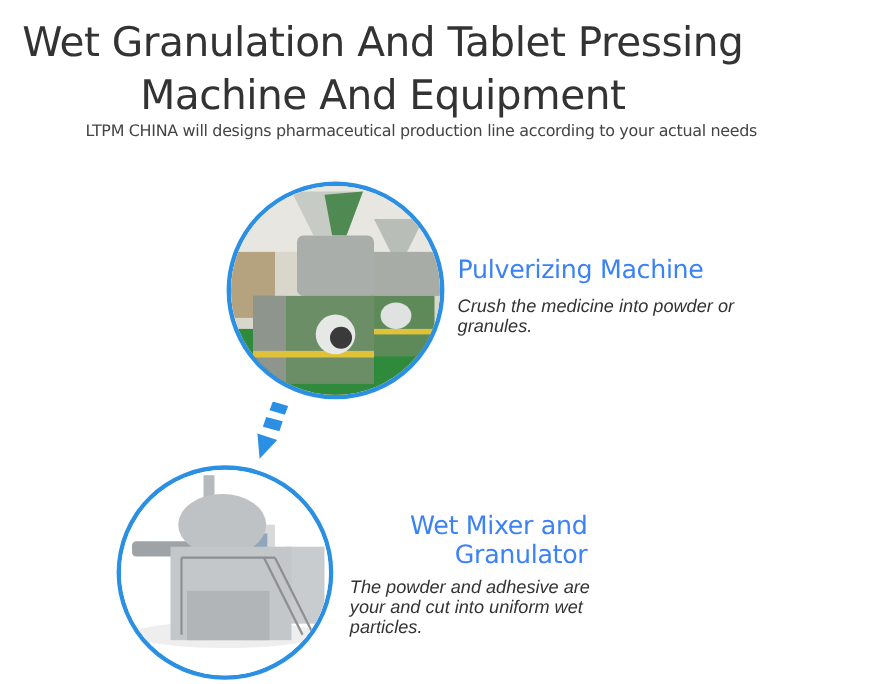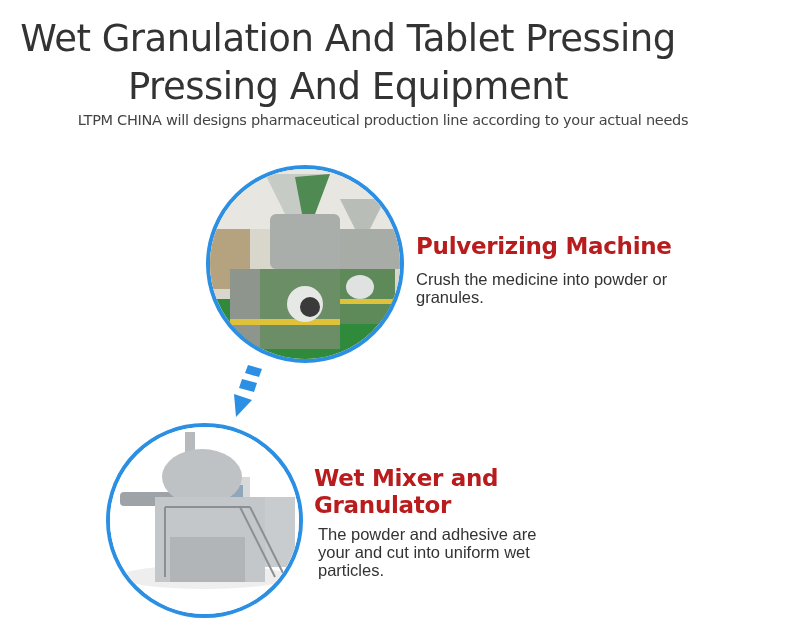--- a/index.html
+++ b/index.html
@@ -4,34 +4,34 @@
 <style>
   html, body { margin:0; padding:0; background:#ffffff; }
   body { width:790px; height:622px; position:relative; overflow:hidden; font-family:"DejaVu Sans", sans-serif; color:#333; }
   .title { position:absolute; left:0; width:696px; text-align:center; font-family:"DejaVu Sans", sans-serif; font-size:37px; color:#333333; letter-spacing:-0.5px; line-height:46px; }
   .title.l1 { top:16px; }
   .title.l2 { top:64px; }
   .subtitle { position:absolute; top:112px; left:0; width:766px; text-align:center; font-family:"DejaVu Sans", sans-serif; font-size:14.5px; color:#444; letter-spacing:-0.3px; }
   .circle { position:absolute; border-radius:50%; border:4px solid #2b8fe3; box-sizing:border-box; overflow:hidden; background:#fff; }
   .c1 { left:206px; top:165px; width:198px; height:198px; }
   .c2 { left:106px; top:423px; width:197px; height:195px; }
-  .heading { position:absolute; font-family:"DejaVu Sans", sans-serif; font-weight:bold; color:#b91c1c; font-size:23px; line-height:27px; letter-spacing:-0.3px; }
-  .desc { position:absolute; font-family:"Liberation Sans", sans-serif; color:#333; font-size:16.5px; line-height:18px; }
+  .heading { position:absolute; font-family:"DejaVu Sans", sans-serif; font-weight:normal; color:#3b82f6; font-size:23px; line-height:27px; letter-spacing:-0.3px;text-align:right; }
+  .desc { position:absolute; font-family:"Liberation Sans", sans-serif; color:#333; font-size:16.5px; line-height:18px;font-style:italic; }
   .h1 { left:416px; top:233px; }
   .d1 { left:416px; top:270px; width:270px; }
   .h2 { left:314px; top:465px; width:220px; }
   .d2 { left:318px; top:525px; width:230px; }
   .arrow { position:absolute; left:230px; top:365px; width:50px; height:55px; }
 </style>
 </head>
 <body>
 
 <div>
   <div class="title l1">Wet Granulation And Tablet Pressing</div>
-  <div class="title l2">Pressing And Equipment</div>
+  <div class="title l2">Machine And Equipment</div>
 </div>
 <div class="subtitle">LTPM CHINA will designs pharmaceutical production line according to your actual needs</div>
 
 <div class="circle c1">
   <svg width="190" height="190" viewBox="0 0 190 190">
     <rect width="190" height="190" fill="#d9d6cc"></rect>
     <rect x="0" y="0" width="190" height="60" fill="#e8e6e0"></rect>
     <rect x="0" y="60" width="40" height="60" fill="#b5a27e"></rect>
     <rect x="0" y="130" width="190" height="60" fill="#2f8a3c"></rect>
 

